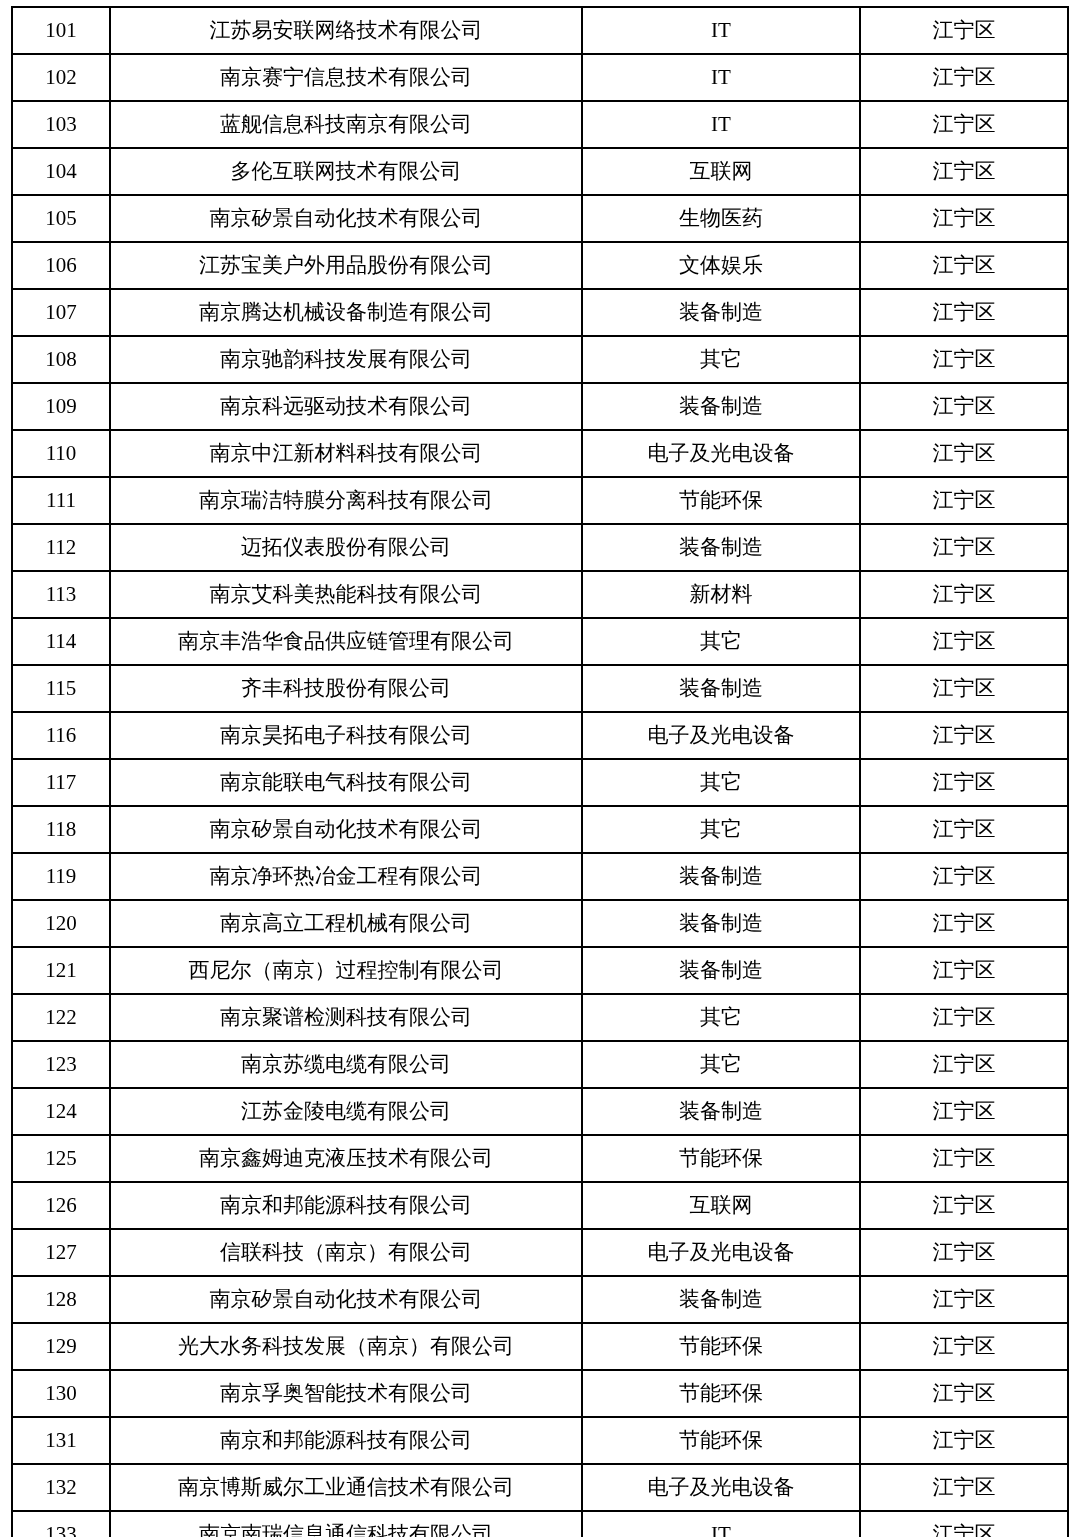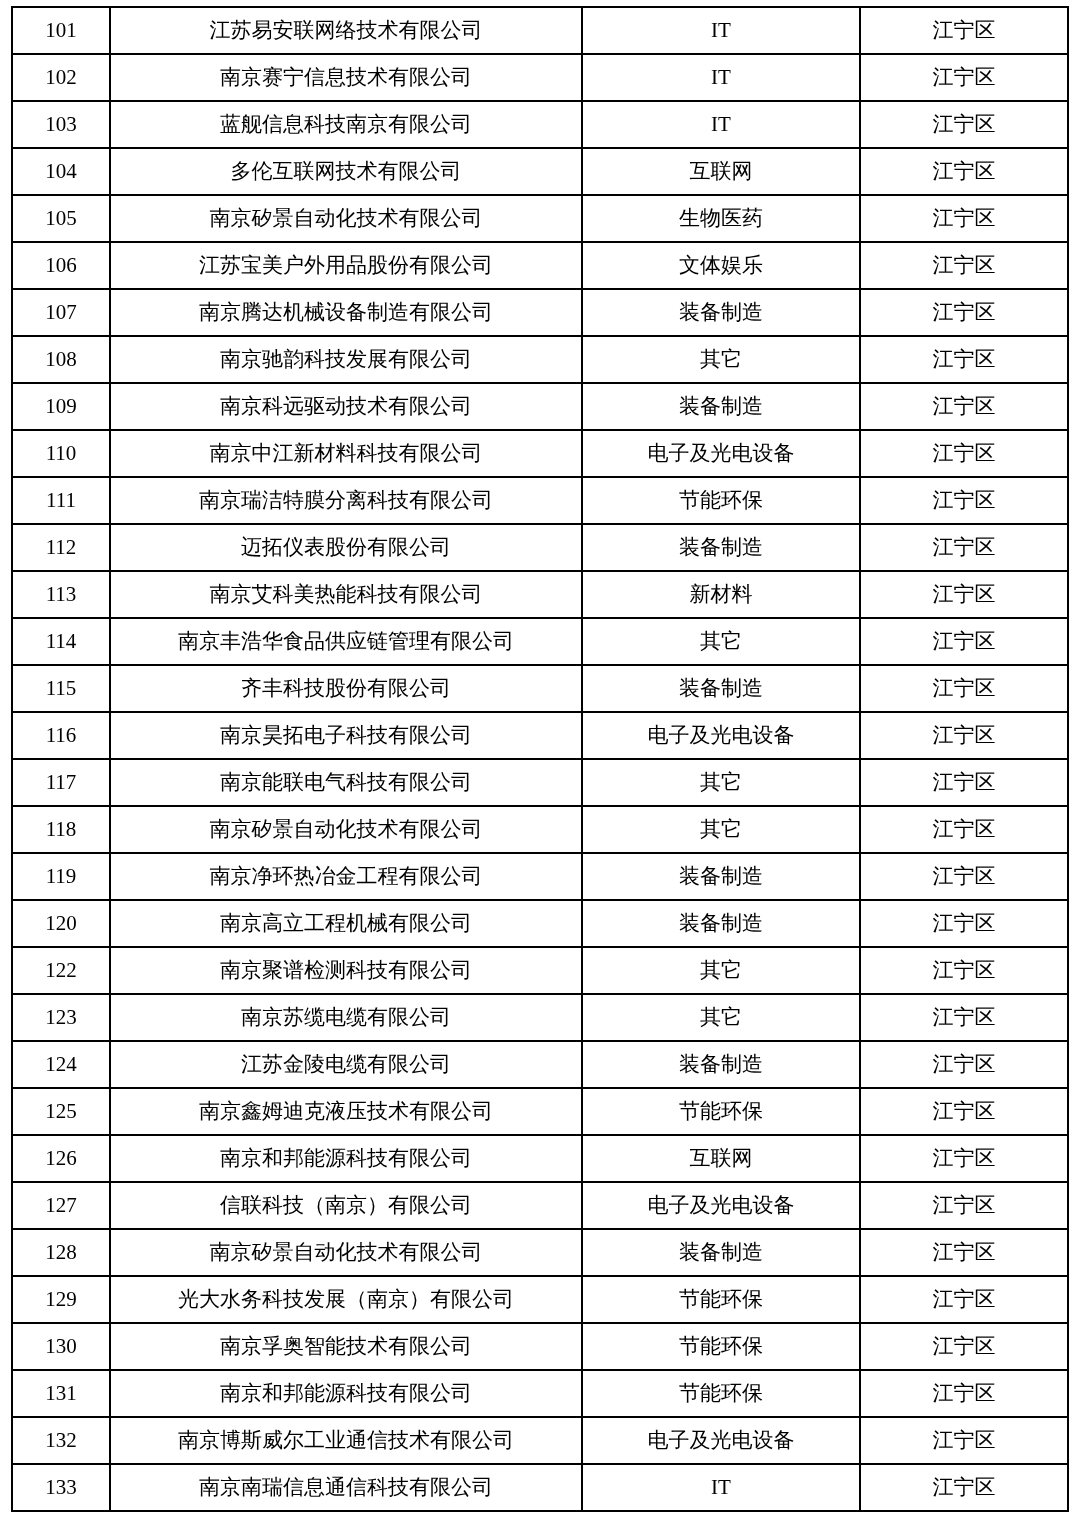--- a/index.html
+++ b/index.html
@@ -175,20 +175,26 @@
           <td class="cell-ind">装备制造</td>
           <td class="cell-dist">江宁区</td>
         </tr>
         <tr>
           <td class="cell-id">120</td>
           <td class="cell-name">南京高立工程机械有限公司</td>
           <td class="cell-ind">装备制造</td>
           <td class="cell-dist">江宁区</td>
         </tr>
         <tr>
+          <td class="cell-id">121</td>
+          <td class="cell-name">西尼尔（南京）过程控制有限公司</td>
+          <td class="cell-ind">装备制造</td>
+          <td class="cell-dist">江宁区</td>
+        </tr>
+        <tr>
           <td class="cell-id">122</td>
           <td class="cell-name">南京聚谱检测科技有限公司</td>
           <td class="cell-ind">其它</td>
           <td class="cell-dist">江宁区</td>
         </tr>
         <tr>
           <td class="cell-id">123</td>
           <td class="cell-name">南京苏缆电缆有限公司</td>
           <td class="cell-ind">其它</td>
           <td class="cell-dist">江宁区</td>

